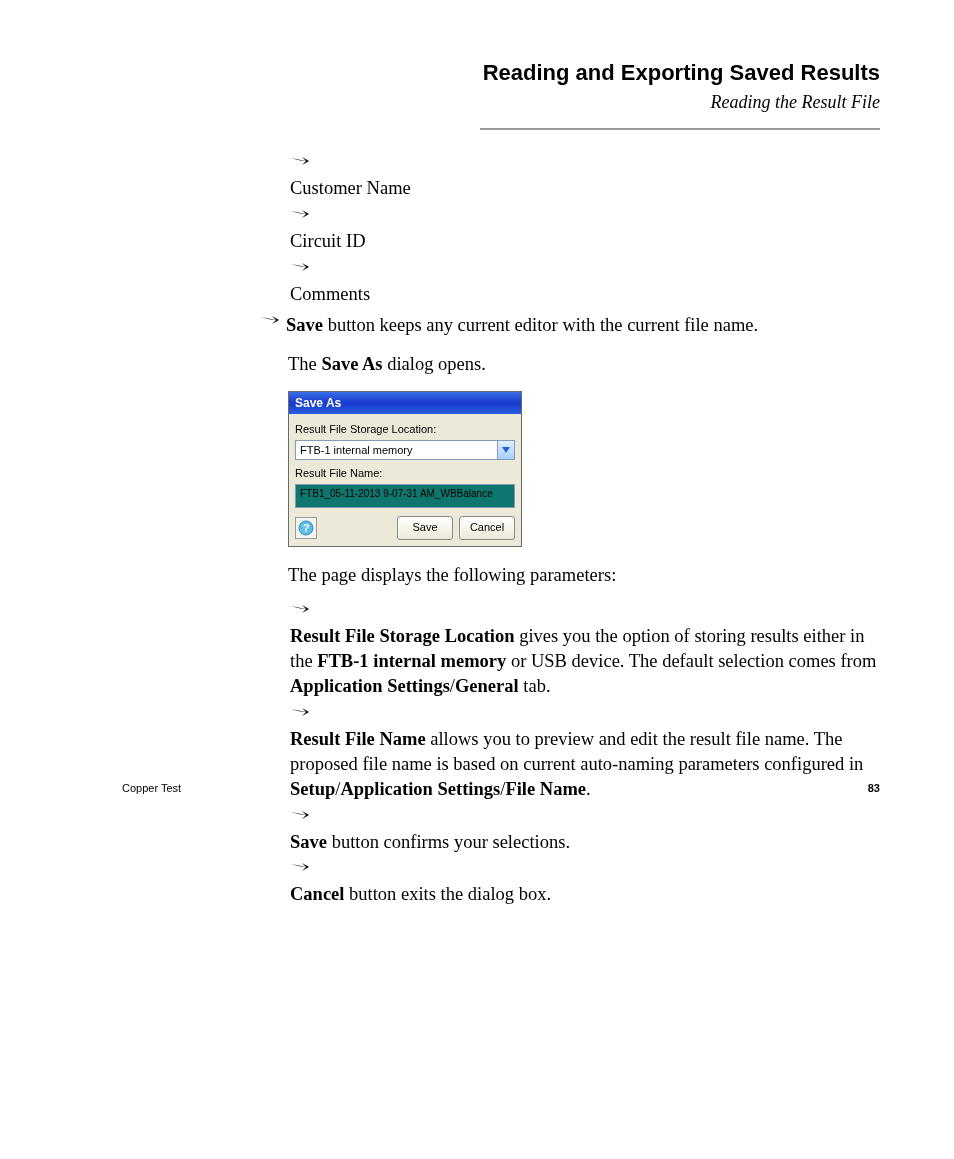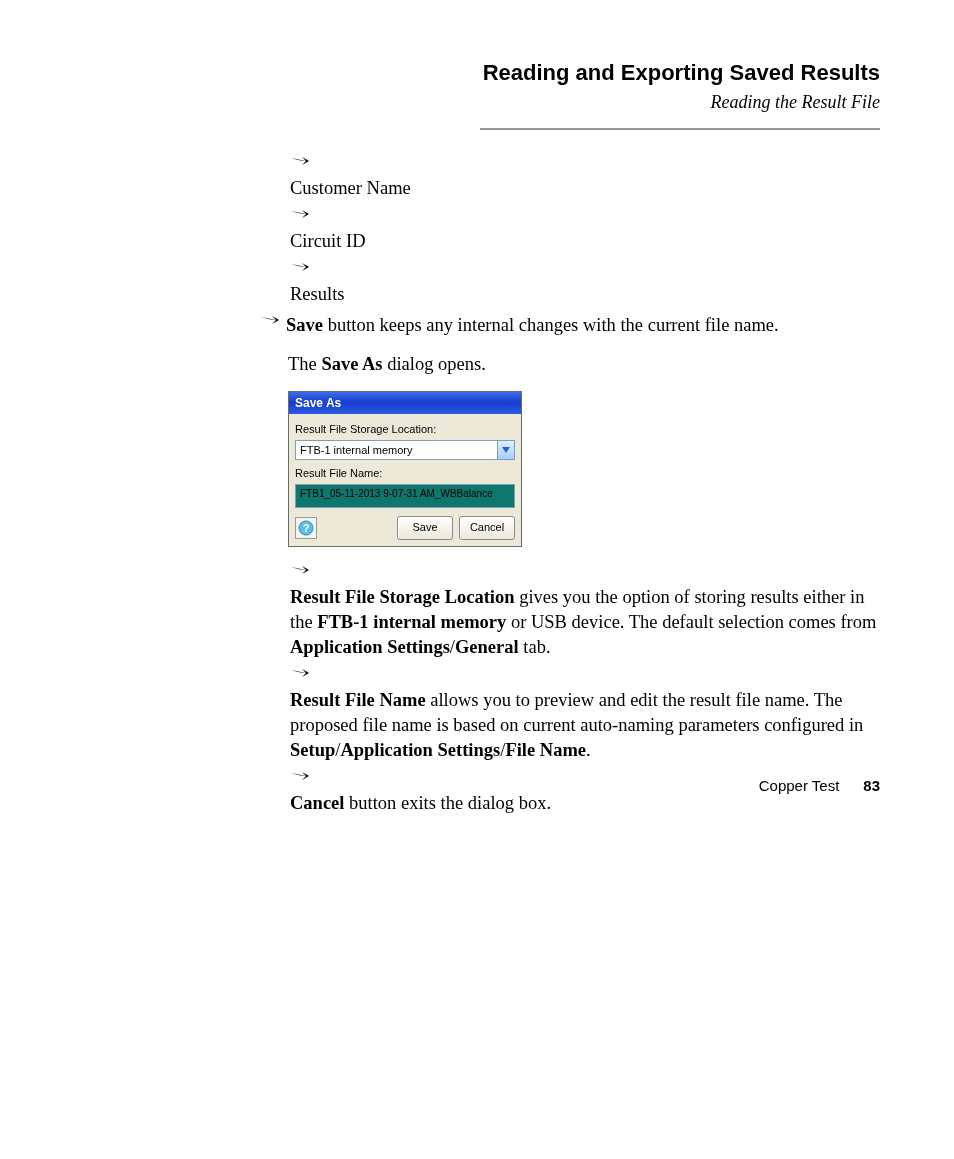--- a/index.html
+++ b/index.html
@@ -164,23 +164,23 @@
     line-height: 20px;
     box-shadow: inset 1px 1px 0 #fff;
   }
 
   .footer {
     position: absolute;
     bottom: 66px;
     left: 122px;
     right: 74px;
     display: flex;
-    justify-content: flex-end;
+    justify-content: space-between;
     font-family: Arial, Helvetica, sans-serif;
-    font-size: 15px;
+    font-size: 11px;
     gap: 24px;
   }
   .footer .pgnum { font-weight: 700; }
 </style>
 </head>
 <body>
 <div class="page">
 
 <div class="header-block">
   <div class="header-title">Reading and Exporting Saved Results</div>
@@ -205,31 +205,31 @@
           </svg>
     </span>
     <span class="txt">Circuit ID</span>
   </div>
   <div class="li0">
     <span class="arrow">
       <svg width="20" height="14" viewBox="0 0 20 14">
             <path d="M1 4 Q10 7 16 7 L12 3 L19 7 L12 11 L16 7" fill="#000"></path>
           </svg>
     </span>
-    <span class="txt">Results</span>
+    <span class="txt">Comments</span>
   </div>
 
   <div class="li1">
     <span class="arrow">
       <svg width="20" height="14" viewBox="0 0 20 14">
             <path d="M1 4 Q10 7 16 7 L12 3 L19 7 L12 11 L16 7" fill="#000"></path>
           </svg>
     </span>
     <span class="txt">
-      <span class="bold">Save</span><span> button keeps any internal changes with the current file name.</span>
+      <span class="bold">Save</span><span> button keeps any current editor with the current file name.</span>
     </span>
   </div>
 
   <div class="plain-indent">
     <span>The </span><span class="bold">Save As</span><span> dialog opens.</span>
   </div>
 
   <div class="saveas-dialog">
     <div class="saveas-titlebar">Save As</div>
     <div class="saveas-body">
@@ -250,20 +250,21 @@
             <circle cx="8" cy="8" r="7" fill="#5bbfe8" stroke="#2d8fb8" stroke-width="1"></circle>
             <text x="8" y="12" text-anchor="middle" font-family="Arial" font-size="11" font-weight="bold" fill="#fff">?</text>
           </svg>
         </div>
         <div class="xp-btn">Save</div>
         <div class="xp-btn">Cancel</div>
       </div>
     </div>
   </div>
 
+  <div class="plain-indent">The page displays the following parameters:</div>
 
   <div class="li0">
     <span class="arrow">
       <svg width="20" height="14" viewBox="0 0 20 14">
             <path d="M1 4 Q10 7 16 7 L12 3 L19 7 L12 11 L16 7" fill="#000"></path>
           </svg>
     </span>
     <span class="txt">
       <span class="bold">Result File Storage Location</span><span> gives you the option of storing results either in the </span><span class="bold">FTB-1 internal memory</span><span> or USB device. The default selection comes from </span><span class="bold">Application Settings</span><span>/</span><span class="bold">General</span><span> tab.</span>
     </span>
@@ -273,20 +274,30 @@
     <span class="arrow">
       <svg width="20" height="14" viewBox="0 0 20 14">
             <path d="M1 4 Q10 7 16 7 L12 3 L19 7 L12 11 L16 7" fill="#000"></path>
           </svg>
     </span>
     <span class="txt">
       <span class="bold">Result File Name</span><span> allows you to preview and edit the result file name. The proposed file name is based on current auto-naming parameters configured in </span><span class="bold">Setup</span><span>/</span><span class="bold">Application Settings</span><span>/</span><span class="bold">File Name</span><span>.</span>
     </span>
   </div>
 
+  <div class="li0">
+    <span class="arrow">
+      <svg width="20" height="14" viewBox="0 0 20 14">
+            <path d="M1 4 Q10 7 16 7 L12 3 L19 7 L12 11 L16 7" fill="#000"></path>
+          </svg>
+    </span>
+    <span class="txt">
+      <span class="bold">Save</span><span> button confirms your selections.</span>
+    </span>
+  </div>
 
   <div class="li0">
     <span class="arrow">
       <svg width="20" height="14" viewBox="0 0 20 14">
             <path d="M1 4 Q10 7 16 7 L12 3 L19 7 L12 11 L16 7" fill="#000"></path>
           </svg>
     </span>
     <span class="txt">
       <span class="bold">Cancel</span><span> button exits the dialog box.</span>
     </span>

